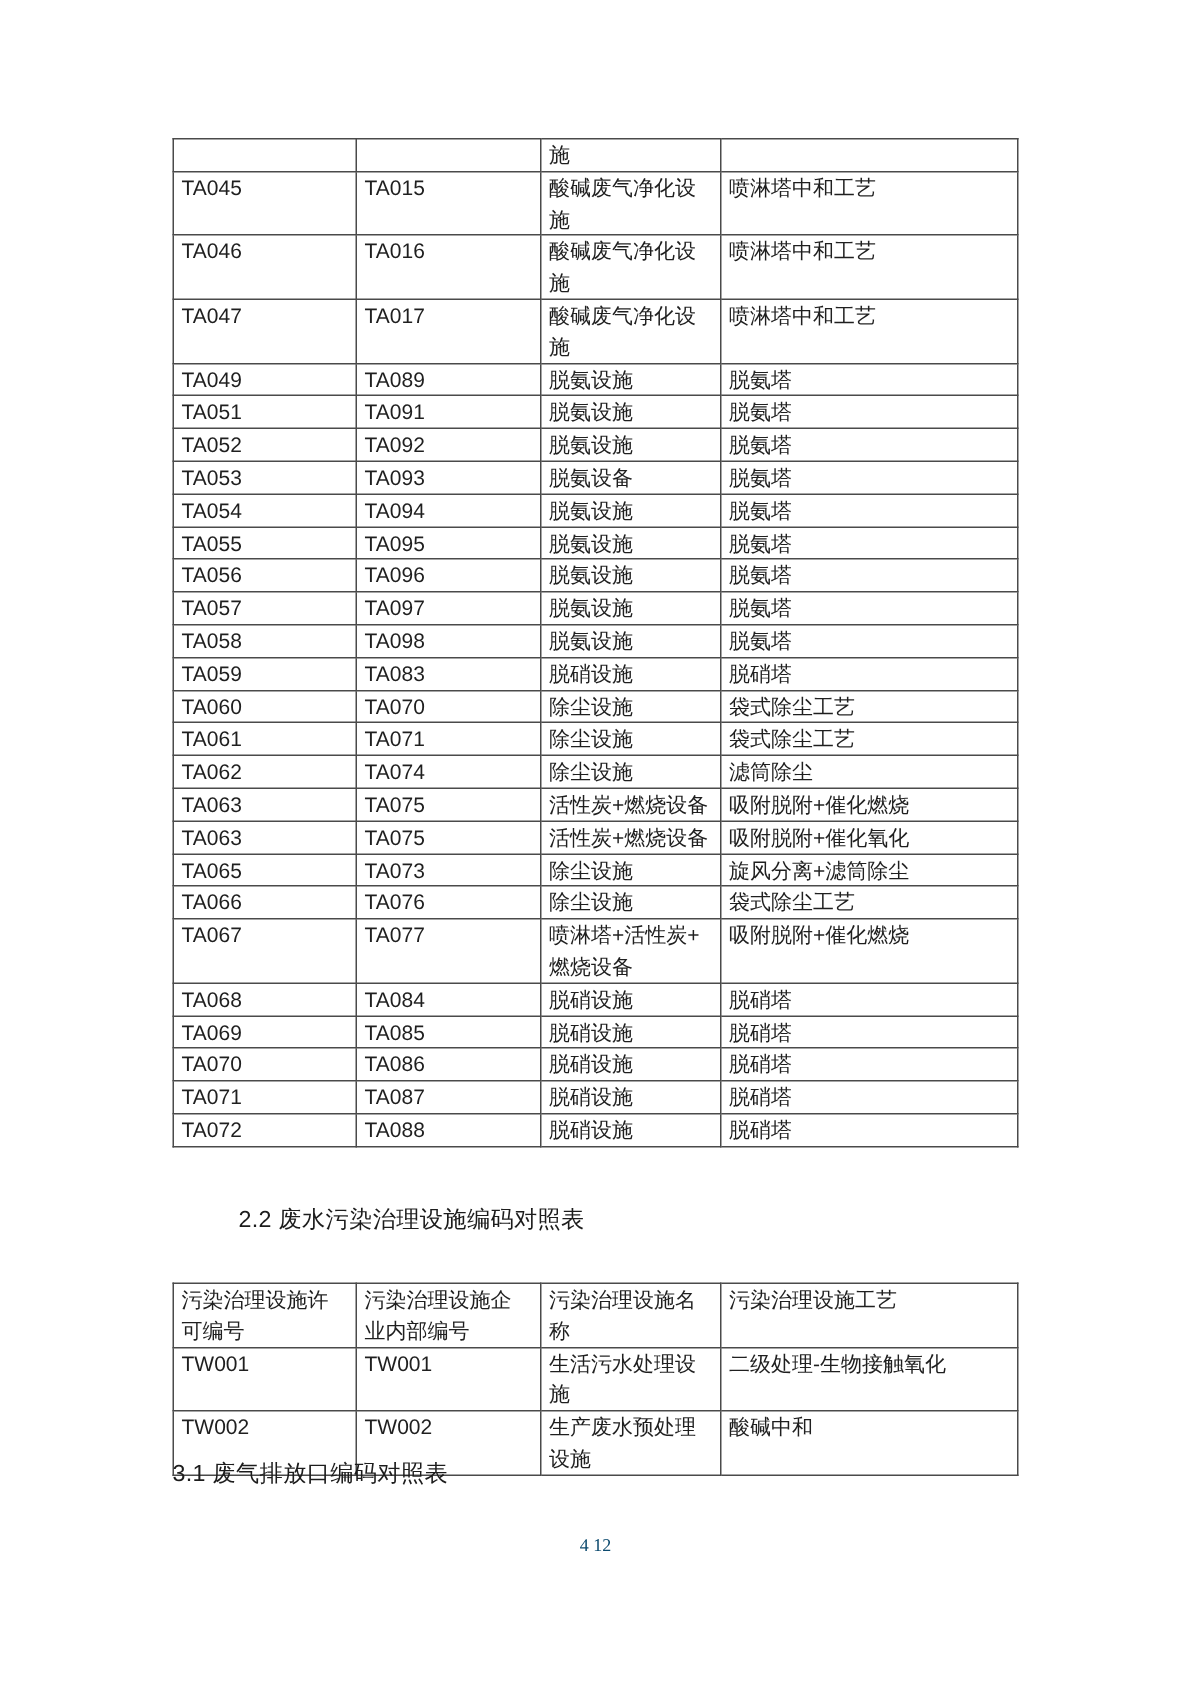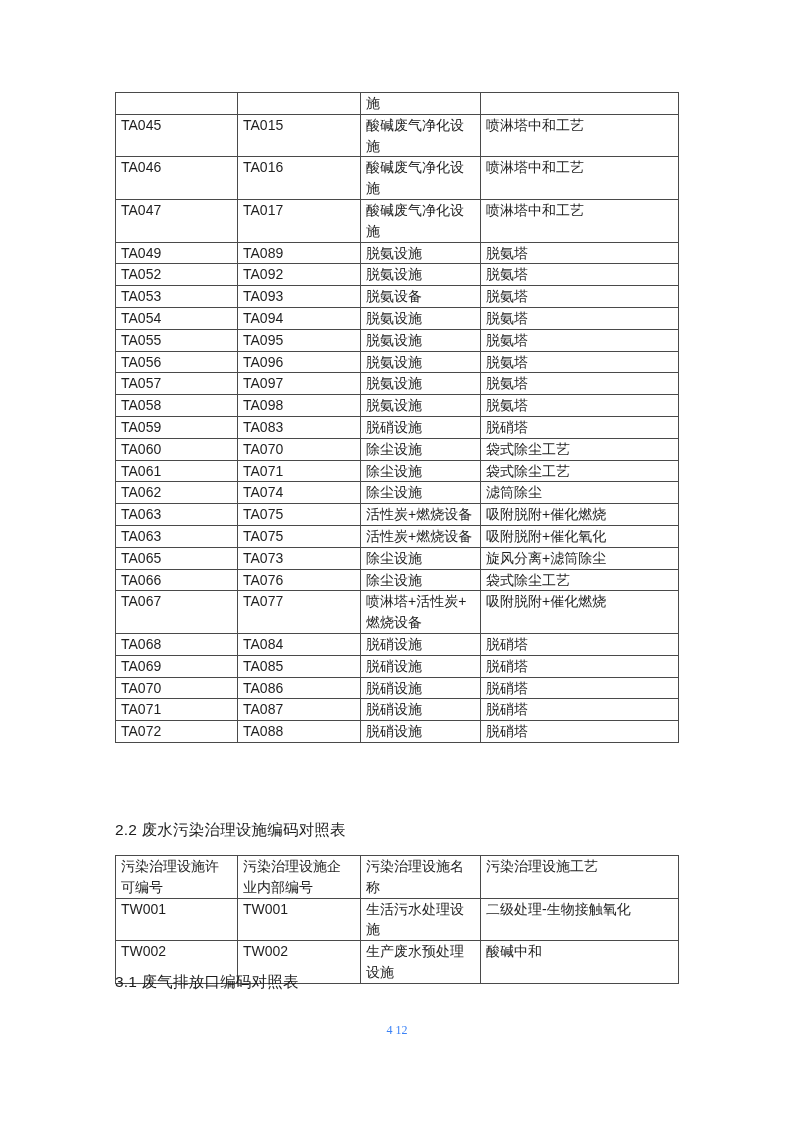--- a/index.html
+++ b/index.html
@@ -35,31 +35,31 @@
     color: #1f1f1f;
   }
   .heading {
     position: absolute;
     left: 115px;
     font-size: 15.5px;
     font-weight: normal;
     color: #1c1c1c;
     letter-spacing: 0.2px;
   }
-  .h22 { top: 820px; }
+  .h22 { top: 803px; margin-left: 44px; }
   .h31 { top: 972px; }
   .footer {
     position: absolute;
     top: 1023px;
     left: 0;
     width: 100%;
     text-align: center;
     font-family: "Liberation Serif", "DejaVu Serif", serif;
     font-size: 12px;
-    color: #3b82f6;
+    color: #0c4a6e;
   }
 </style>
 </head>
 <body>
 
 <div class="page">
 
   <table class="tbl tbl1">
     <colgroup>
       <col style="width:122px">
@@ -95,20 +95,26 @@
 施</td>
           <td>喷淋塔中和工艺</td>
         </tr>
         <tr>
           <td>TA049</td>
           <td>TA089</td>
           <td>脱氨设施</td>
           <td>脱氨塔</td>
         </tr>
         <tr>
+          <td>TA051</td>
+          <td>TA091</td>
+          <td>脱氨设施</td>
+          <td>脱氨塔</td>
+        </tr>
+        <tr>
           <td>TA052</td>
           <td>TA092</td>
           <td>脱氨设施</td>
           <td>脱氨塔</td>
         </tr>
         <tr>
           <td>TA053</td>
           <td>TA093</td>
           <td>脱氨设备</td>
           <td>脱氨塔</td>

